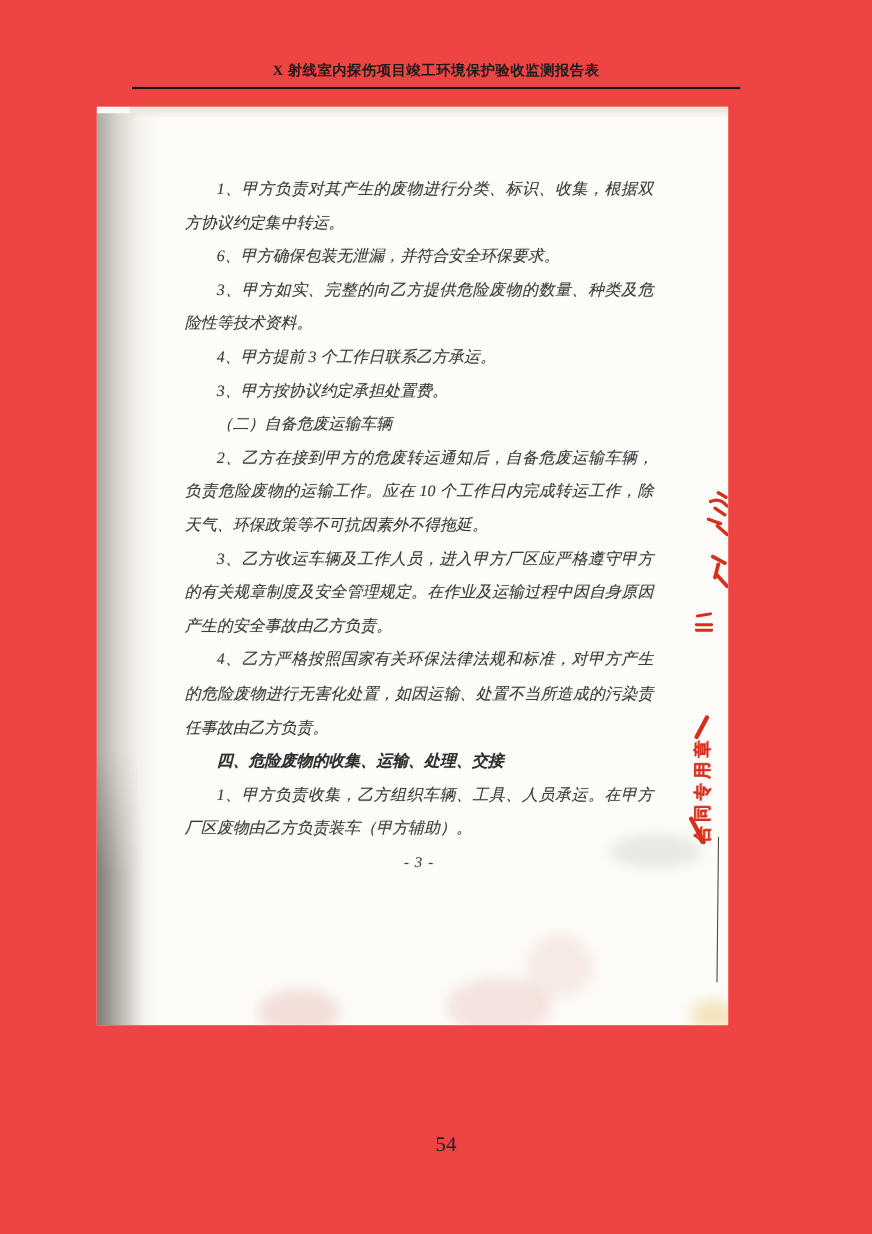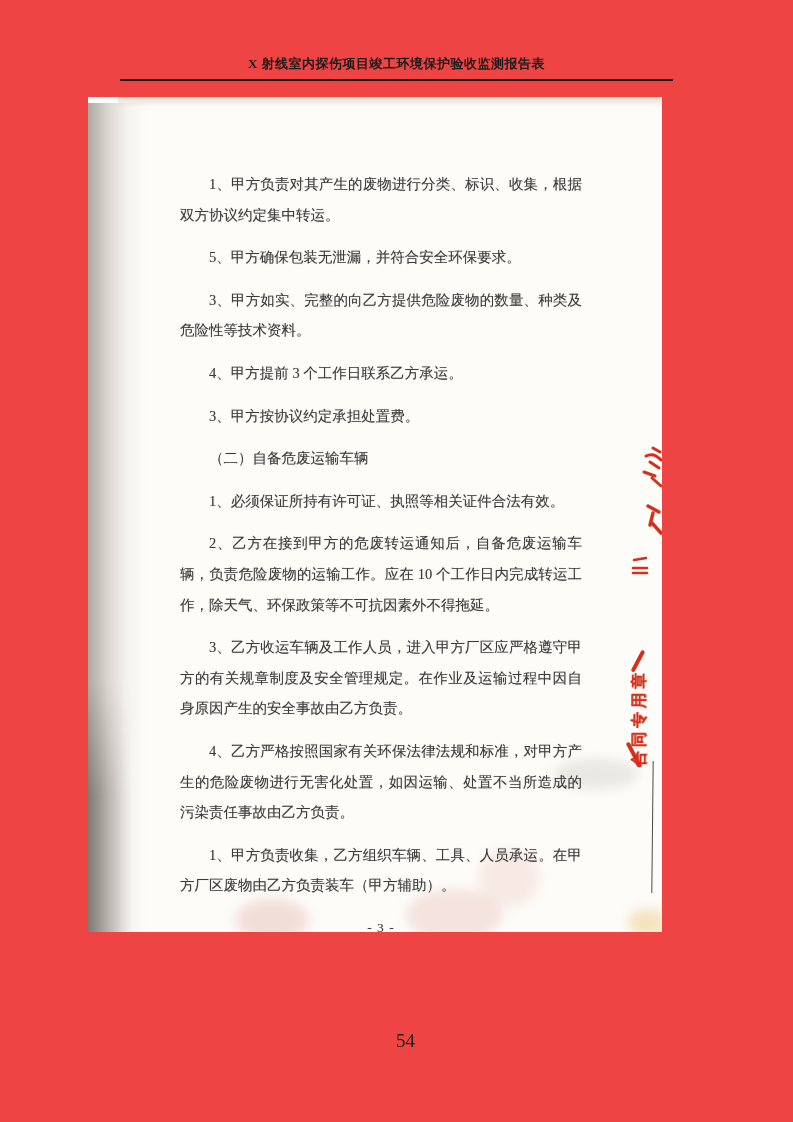--- a/index.html
+++ b/index.html
@@ -40,22 +40,23 @@
     mask-image:linear-gradient(to top, #000 55%, transparent 100%);
   }
 
   
   .doc-text {
     position:absolute; left:80px; top:60px; width:426px;
     font-size:14.5px; line-height:30.6px; color:#3b3b3b;
     text-align:justify; text-justify:inter-character;
   }
   .doc-text p {
-    margin:12px; text-indent:2em;
+    margin:0; text-indent:2em;
     text-shadow:0 0 1px rgba(70,70,70,0.38);
+    font-style:italic;
   }
   .doc-text p.bold { font-weight:700; color:#2e2e2e; }
   .page-marker {
     margin-top:6px; text-align:center; text-indent:0 !important;
     letter-spacing:1px; font-size:13.5px;
   }
 
   
   .seal { position:absolute; left:536px; top:552px; width:40px; height:130px; }
   .seal-text {
@@ -104,29 +105,29 @@
     <div class="scan-left-shade-bottom"></div>
 
     <div class="smudge smudge-1"></div>
     <div class="smudge smudge-2"></div>
     <div class="smudge smudge-3"></div>
     <div class="smudge smudge-4"></div>
     <div class="smudge smudge-5"></div>
 
     <div class="doc-text">
       <p>1、甲方负责对其产生的废物进行分类、标识、收集，根据双方协议约定集中转运。</p>
-      <p>5、甲方确保包装无泄漏，并符合安全环保要求。</p>
+      <p>6、甲方确保包装无泄漏，并符合安全环保要求。</p>
       <p>3、甲方如实、完整的向乙方提供危险废物的数量、种类及危险性等技术资料。</p>
       <p>4、甲方提前 3 个工作日联系乙方承运。</p>
       <p>3、甲方按协议约定承担处置费。</p>
       <p>（二）自备危废运输车辆</p>
-      <p>1、必须保证所持有许可证、执照等相关证件合法有效。</p>
       <p>2、乙方在接到甲方的危废转运通知后，自备危废运输车辆，负责危险废物的运输工作。应在 10 个工作日内完成转运工作，除天气、环保政策等不可抗因素外不得拖延。</p>
       <p>3、乙方收运车辆及工作人员，进入甲方厂区应严格遵守甲方的有关规章制度及安全管理规定。在作业及运输过程中因自身原因产生的安全事故由乙方负责。</p>
       <p>4、乙方严格按照国家有关环保法律法规和标准，对甲方产生的危险废物进行无害化处置，如因运输、处置不当所造成的污染责任事故由乙方负责。</p>
+      <p class="bold">四、危险废物的收集、运输、处理、交接</p>
       <p>1、甲方负责收集，乙方组织车辆、工具、人员承运。在甲方厂区废物由乙方负责装车（甲方辅助）。</p>
       <p class="page-marker">- 3 -</p>
     </div>
 
     <div class="seal-frag frag-a">
       <svg width="22" height="44" viewBox="0 0 22 44">
         <path d="M13 3 L20 7 M6 11 Q14 7 21 15 M10 17 L19 23 M4 27 L15 31 M12 33 L21 41" stroke="#d5301c" stroke-width="3" fill="none" stroke-linecap="round"></path>
       </svg>
     </div>
     <div class="seal-frag frag-b">

